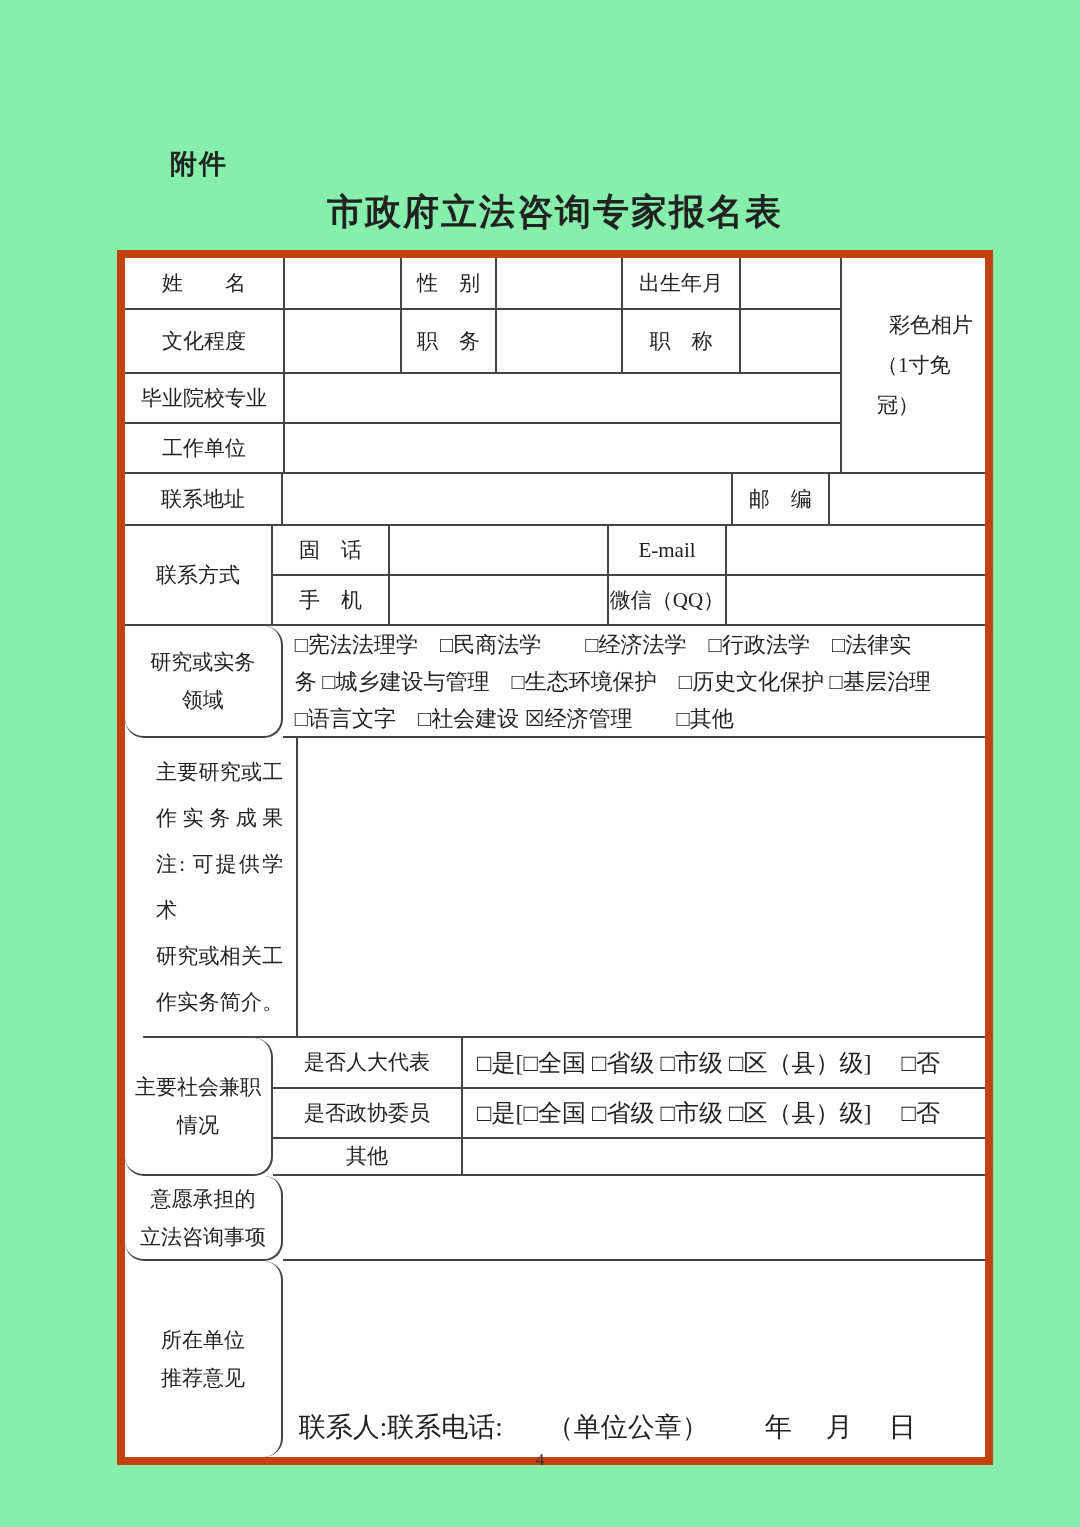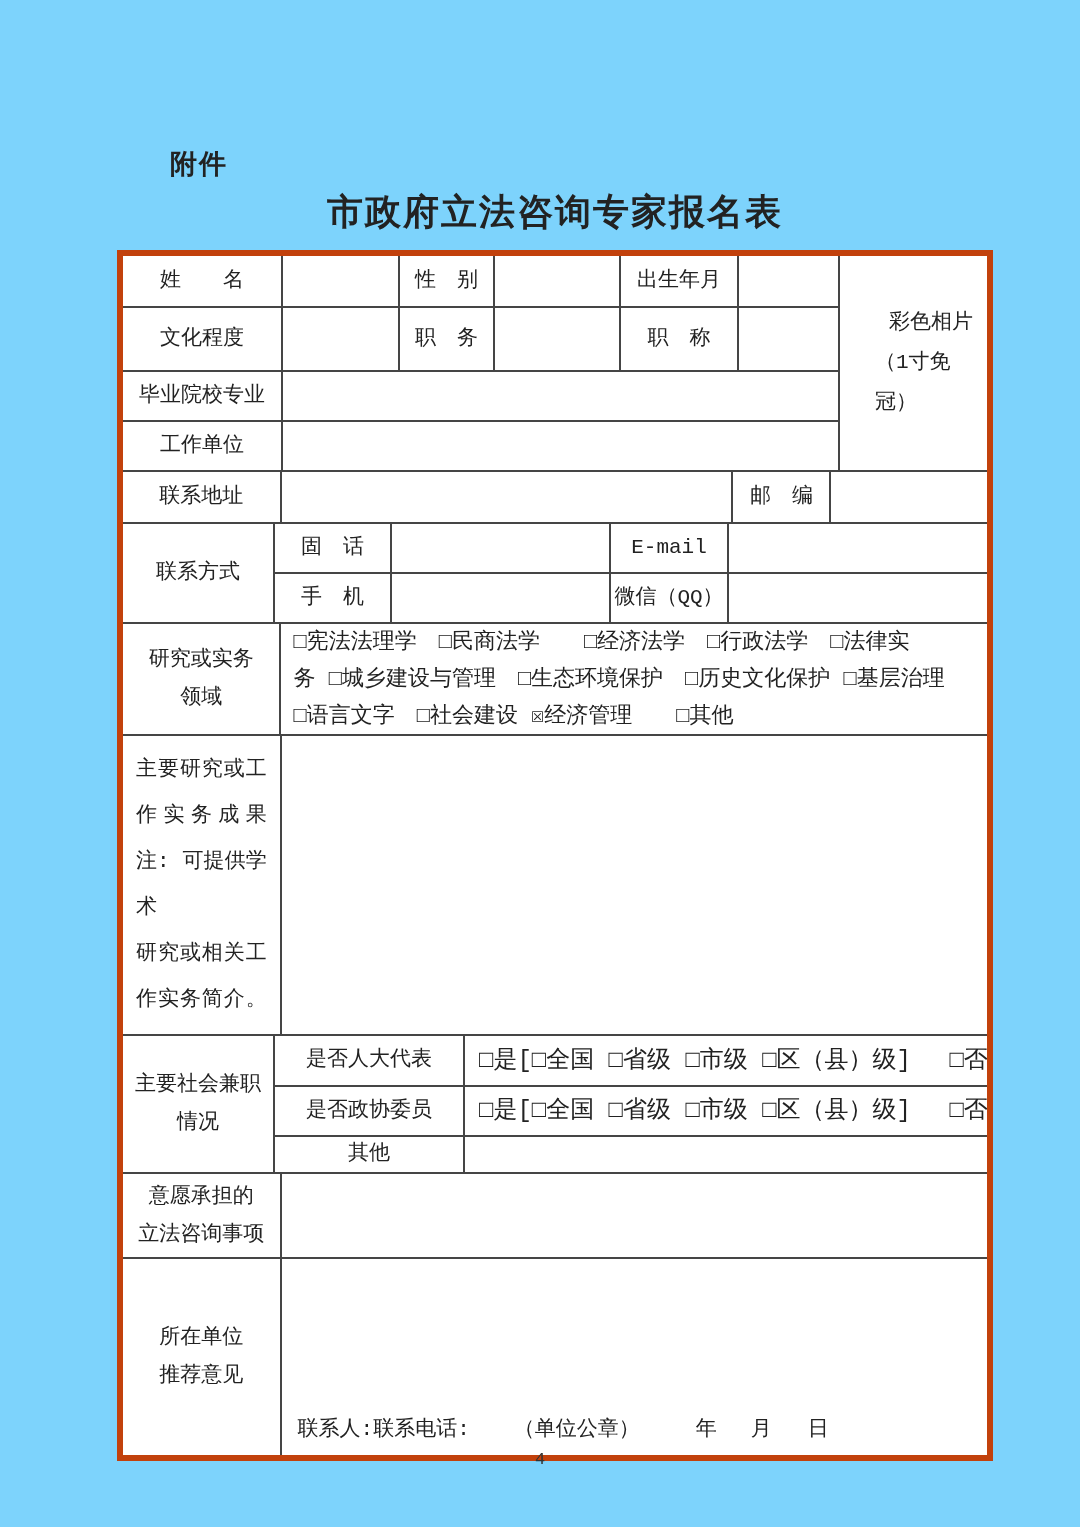--- a/index.html
+++ b/index.html
@@ -1,34 +1,34 @@
 <!DOCTYPE html>
 <html><head>
 <meta charset="utf-8">
 <style>
   html,body{margin:0;padding:0;}
   .page{
     position:relative;
     width:1080px;height:1527px;
-    background:#7dd3fc;
+    background:#86efac;
     color:#222222;
-    font-family:Liberation Mono, monospace;
+    font-family:Liberation Serif, serif;
     overflow:hidden;
   }
   .attachment{
     position:absolute;left:170px;top:146px;
     font-size:27px;font-weight:bold;letter-spacing:2px;
   }
   .title{
     position:absolute;left:117px;top:188px;width:876px;
     text-align:center;font-size:36px;font-weight:bold;letter-spacing:2px;
   }
   .form-table{
     position:absolute;left:117px;top:250px;width:876px;
-    border:6px solid #c2410c;box-sizing:border-box;background:#fff;
+    border:8px solid #c2410c;box-sizing:border-box;background:#fff;
   }
   .band{display:flex;}
   .trow{display:flex;}
   .cell{
     box-sizing:border-box;
     border-right:2px solid #454545;
     border-bottom:2px solid #454545;
     display:flex;align-items:center;justify-content:center;
     font-size:21px;line-height:1.25;
     overflow:hidden;
@@ -43,36 +43,36 @@
   
   .h52{height:52px}.h49{height:64px}.h50{height:50px}.h51{height:51px}.h112{height:112px}.h300{height:300px}.h37{height:37px}
   .h85{height:85px}.h196{height:196px}
   .top-left{display:flex;flex-direction:column;width:715px;}
   .photo-cell{
     width:157px;box-sizing:border-box;
     border-left:2px solid #454545;border-bottom:2px solid #454545;
     display:flex;flex-direction:column;align-items:center;justify-content:center;
     font-size:21px;line-height:40px;padding-left:35px;
   }
-  .label2{display:flex;flex-direction:column;align-items:center;justify-content:center;line-height:38px;}
+  .label2{display:flex;flex-direction:column;align-items:center;justify-content:center;line-height:38px;border-radius:19px;}
   .subcol{display:flex;flex-direction:column;}
   .options-cell{
     flex-direction:column;align-items:flex-start;justify-content:center;
     padding-left:12px;padding-right:21px;
     font-size:22px;line-height:37px;
   }
   .opt-line{display:block;white-space:pre;}
-  .ach-cell{padding:0 13px;}
+  .ach-cell{padding:0 13px;margin-left:18px;}
   .ach-block{width:100%;}
   .ach-line{display:block;width:100%;text-align:justify;text-align-last:justify;line-height:46px;font-size:21px;}
   .cb-cell{justify-content:flex-start;padding-left:14px;white-space:pre;font-size:24px;}
   .rec-cell{flex-direction:column;align-items:stretch;justify-content:flex-end;}
   .rec-footer{
     display:flex;align-items:baseline;
-    padding:0 0 12px 16px;font-size:21px;
+    padding:0 0 12px 16px;font-size:27px;
   }
   .ml86{}.ml96{margin-left:44px}.ml56{margin-left:56px}
   .ml34{margin-left:34px}.ml36{margin-left:36px}
   .page-number{
     position:absolute;left:0;top:1450px;width:1080px;
     text-align:center;font-size:17px;color:#333;
   }
   .scan-artifact{
     position:absolute;right:48px;bottom:-42px;width:150px;height:90px;
     border:3px solid transparent;border-bottom-color:#e2e2e2;

